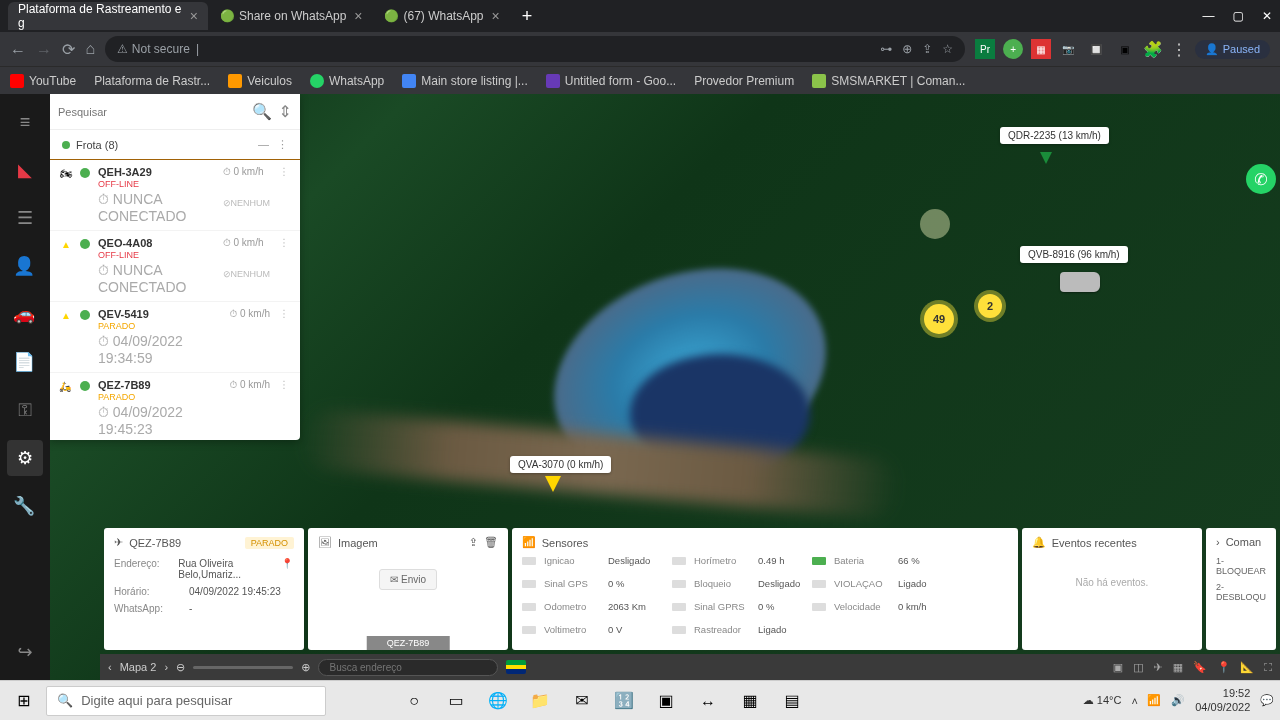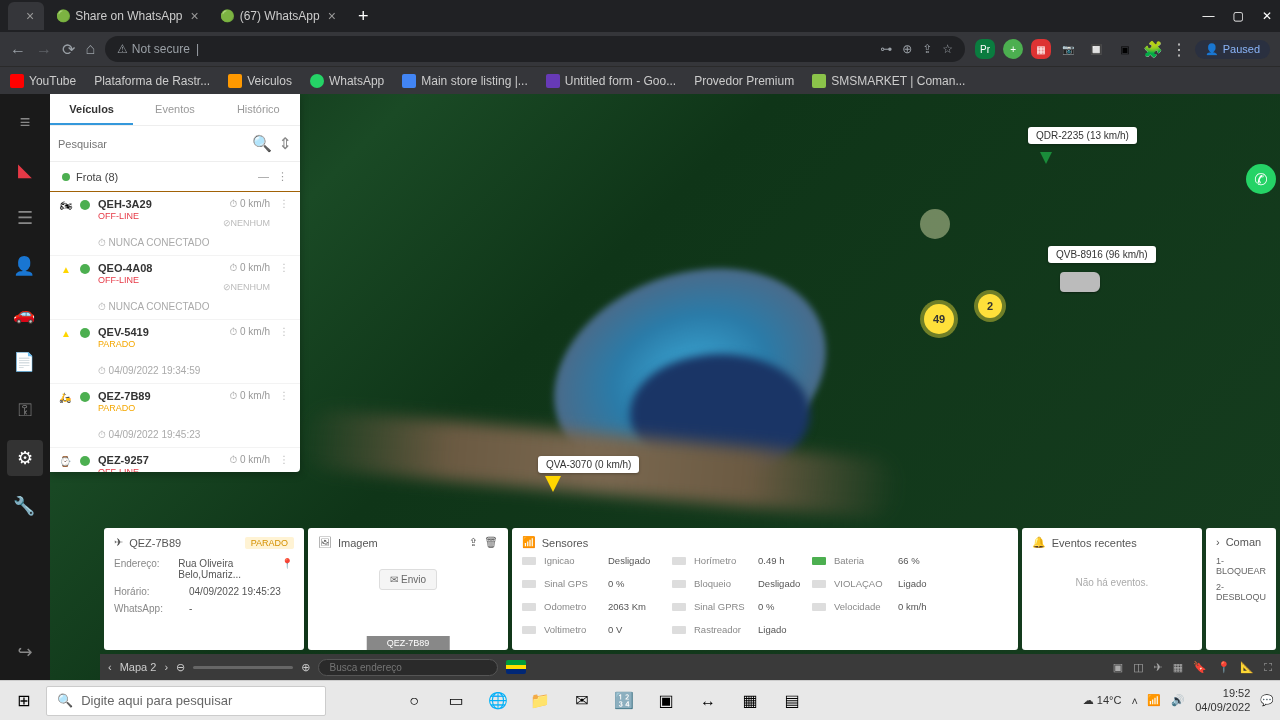--- a/index.html
+++ b/index.html
@@ -11,21 +11,21 @@
 .tab.active { background: #35363a; color: #fff; }
 .tab-close { margin-left: 8px; color: #999; font-size: 14px; }
 .tab-add { color: #fff; font-size: 18px; padding: 0 10px; }
 .win-controls { margin-left: auto; display: flex; gap: 18px; color: #fff; font-size: 12px; }
 
 .addr-bar { height: 34px; background: #35363a; display: flex; align-items: center; padding: 0 10px; gap: 10px; }
 .nav-icon { color: #9aa0a6; font-size: 16px; cursor: pointer; }
 .url-box { flex: 1; background: #202124; border-radius: 20px; height: 26px; display: flex; align-items: center; padding: 0 12px; color: #9aa0a6; font-size: 12px; gap: 6px; }
 .url-box .security { display: flex; align-items: center; gap: 4px; }
 .ext-icons { display: flex; gap: 8px; align-items: center; }
-.ext-icon { width: 20px; height: 20px; border-radius: 7px; display: flex; align-items: center; justify-content: center; font-size: 10px; }
+.ext-icon { width: 20px; height: 20px; border-radius: 0; display: flex; align-items: center; justify-content: center; font-size: 10px; }
 .paused { background: #2a3040; color: #8ab4f8; padding: 3px 10px; border-radius: 14px; font-size: 11px; display: flex; align-items: center; gap: 4px; }
 
 .bookmarks { height: 28px; background: #35363a; display: flex; align-items: center; padding: 0 10px; gap: 18px; font-size: 12px; color: #ccc; border-top: 1px solid #2a2a2a; }
 .bm { display: flex; align-items: center; gap: 5px; }
 .bm-icon { width: 14px; height: 14px; border-radius: 2px; }
 
 
 .app { position: absolute; top: 94px; left: 0; right: 0; bottom: 40px; display: flex; }
 .leftbar { width: 50px; background: #1a1a1a; display: flex; flex-direction: column; align-items: center; padding-top: 10px; gap: 12px; }
 .leftbar .litem { width: 36px; height: 36px; display: flex; align-items: center; justify-content: center; color: #888; border-radius: 4px; font-size: 18px; }
@@ -51,26 +51,26 @@
 .vlist { max-height: 280px; overflow: hidden; }
 .vitem { padding: 6px 8px; border-bottom: 1px solid #f3f3f3; display: flex; gap: 6px; font-size: 10px; }
 .vicon { width: 16px; flex-shrink: 0; display: flex; align-items: flex-start; justify-content: center; padding-top: 2px; }
 .vcheck { width: 12px; flex-shrink: 0; display: flex; align-items: flex-start; padding-top: 2px; }
 .vcheck span { width: 10px; height: 10px; border-radius: 50%; background: #4caf50; display: inline-block; }
 .vbody { flex: 1; }
 .vplate { font-weight: 600; color: #333; font-size: 11px; }
 .vstat { font-size: 9px; margin-top: 1px; }
 .vstat.offline { color: #e63946; }
 .vstat.parado { color: #f4a700; }
-.vts { color: #aaa; font-size: 10px; margin-top: 16px; }
-.vspeed { color: #999; font-size: 10px; display: flex; flex-direction: column; align-items: flex-end; gap: 8px; }
+.vts { color: #aaa; font-size: 14px; margin-top: 2px; }
+.vspeed { color: #999; font-size: 10px; display: flex; flex-direction: column; gap: 20px; }
 .vmore { color: #bbb; padding: 0 3px; }
 
 
-.marker-label { position: absolute; background: #fff; border-radius: 3px; padding: 3px 8px; font-size: 10px; color: #333; box-shadow: 0 1px 3px rgba(0,0,0,0.3); white-space: nowrap; margin-left: 28px; }
+.marker-label { position: absolute; background: #fff; border-radius: 3px; padding: 3px 8px; font-size: 10px; color: #333; box-shadow: 0 1px 3px rgba(0,0,0,0.3); white-space: nowrap; }
 .cluster { position: absolute; width: 30px; height: 30px; border-radius: 50%; display: flex; align-items: center; justify-content: center; font-size: 11px; font-weight: bold; box-shadow: 0 0 0 4px rgba(255,235,59,0.4); }
 .arrow-marker { position: absolute; width: 0; height: 0; border-left: 8px solid transparent; border-right: 8px solid transparent; border-top: 16px solid #ffd600; }
 .car-img { position: absolute; width: 40px; height: 20px; background: #bbb; border-radius: 4px 6px 6px 4px; box-shadow: 0 1px 2px rgba(0,0,0,0.4); }
 .whatsapp-fab { position: absolute; right: 4px; top: 70px; width: 30px; height: 30px; background: #25D366; border-radius: 50%; display: flex; align-items: center; justify-content: center; color: #fff; }
 
 
 .infobar { position: absolute; bottom: 26px; left: 50px; right: 0; height: 130px; display: flex; gap: 4px; padding: 4px; z-index: 15; }
 .icard { background: #fff; border-radius: 3px; padding: 8px 10px; font-size: 10px; color: #666; overflow: hidden; position: relative; }
 .icard-hdr { display: flex; align-items: center; gap: 6px; margin-bottom: 6px; font-size: 11px; color: #555; }
 .icard-hdr .grow { flex: 1; }
@@ -98,20 +98,21 @@
 .searchbox { flex: 0 0 280px; height: 30px; background: #fff; border: 1px solid #ccc; border-radius: 2px; display: flex; align-items: center; padding: 0 10px; gap: 8px; color: #666; font-size: 13px; }
 .tb-icons { display: flex; gap: 2px; }
 .tb-icon { width: 40px; height: 32px; display: flex; align-items: center; justify-content: center; font-size: 16px; }
 .tray { margin-left: auto; display: flex; align-items: center; gap: 10px; font-size: 11px; color: #333; }
 </style>
 </head>
 <body>
 
 <div class="browser-top">
   <div class="tab active">
+      <span>Plataforma de Rastreamento e g</span>
       <span class="tab-close">×</span>
     </div>
   <div class="tab">🟢 <span style="margin-left:4px">Share on WhatsApp</span><span class="tab-close">×</span></div>
   <div class="tab">🟢 <span style="margin-left:4px">(67) WhatsApp</span><span class="tab-close">×</span></div>
   <div class="tab-add">+</div>
   <div class="win-controls">
     <span>—</span>
     <span>▢</span>
     <span>✕</span>
   </div>
@@ -193,25 +194,20 @@
   </div>
 
   <div class="map-area">
     <div class="river">
       <div class="river-main"></div>
       <div class="river-dark"></div>
       <div class="river-brown"></div>
     </div>
 
     <div class="panel">
-      <div class="ptabs">
-        <div class="ptab active">Veículos</div>
-        <div class="ptab">Eventos</div>
-        <div class="ptab">Histórico</div>
-      </div>
       <div class="psearch">
         <input placeholder="Pesquisar" style="">
         <span style="color:#888">🔍</span>
         <span style="color:#888">⇕</span>
       </div>
       <div class="pfleet">
         <span class="badge"></span>
         <span>Frota (8)</span>
         <span class="acts">
             <span>—</span>

